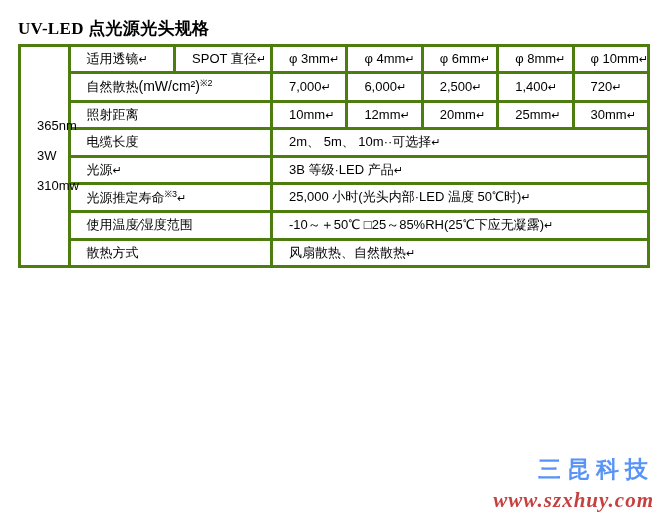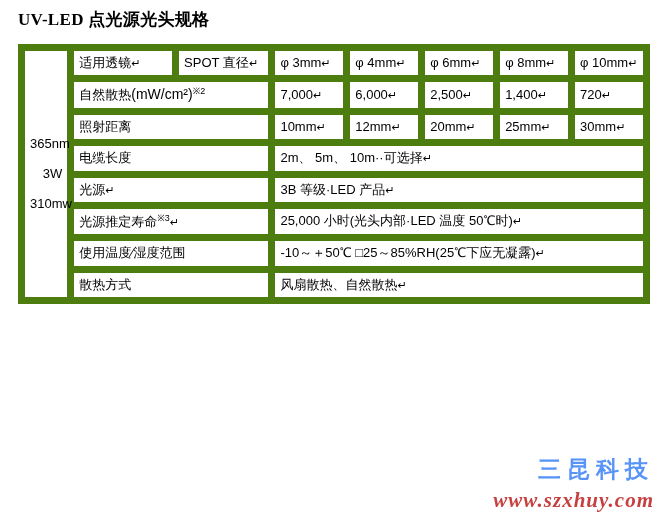--- a/index.html
+++ b/index.html
@@ -11,38 +11,38 @@
     width: 670px;
     height: 523px;
     position: relative;
     font-family: "Liberation Sans", sans-serif;
     color: #000000;
     overflow: hidden;
   }
   #page-title {
     position: absolute;
     left: 18px;
-    top: 8px;
+    top: 17px;
     font-family: "Liberation Serif", serif;
     font-weight: bold;
     font-size: 17px;
     letter-spacing: 0.3px;
     white-space: nowrap;
   }
   #spec-table {
     position: absolute;
     left: 18px;
     top: 44px;
     width: 632px;
     border-collapse: collapse;
     table-layout: fixed;
   }
   #spec-table td {
-    border: 7px solid #4d7c0f;
-    padding: 4px 5px;
+    border: 3px solid #4d7c0f;
+    padding: 4px 16px;
     font-size: 13px;
     line-height: 1.25;
     vertical-align: middle;
     white-space: nowrap;
   }
   td.label-cell {
     font-size: 13px;
   }
   td.side-cell {
     width: 46px;

